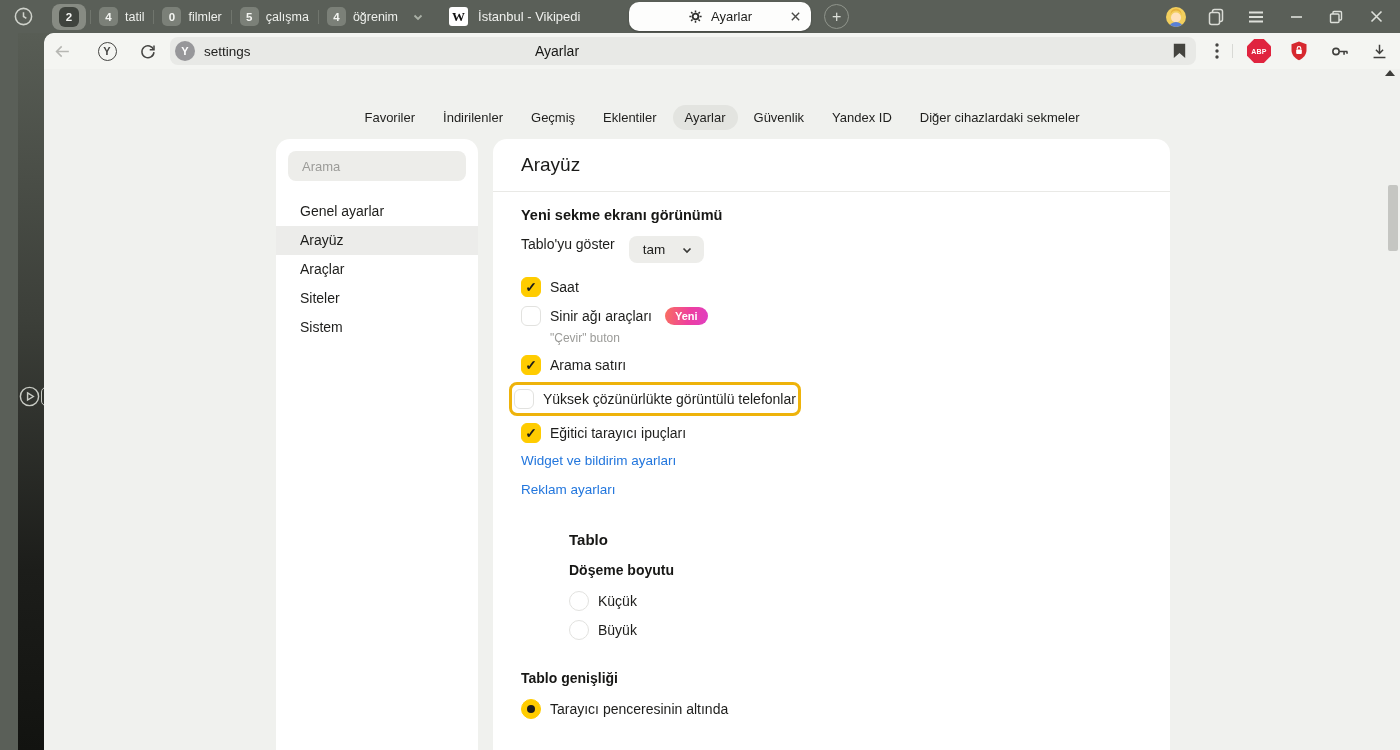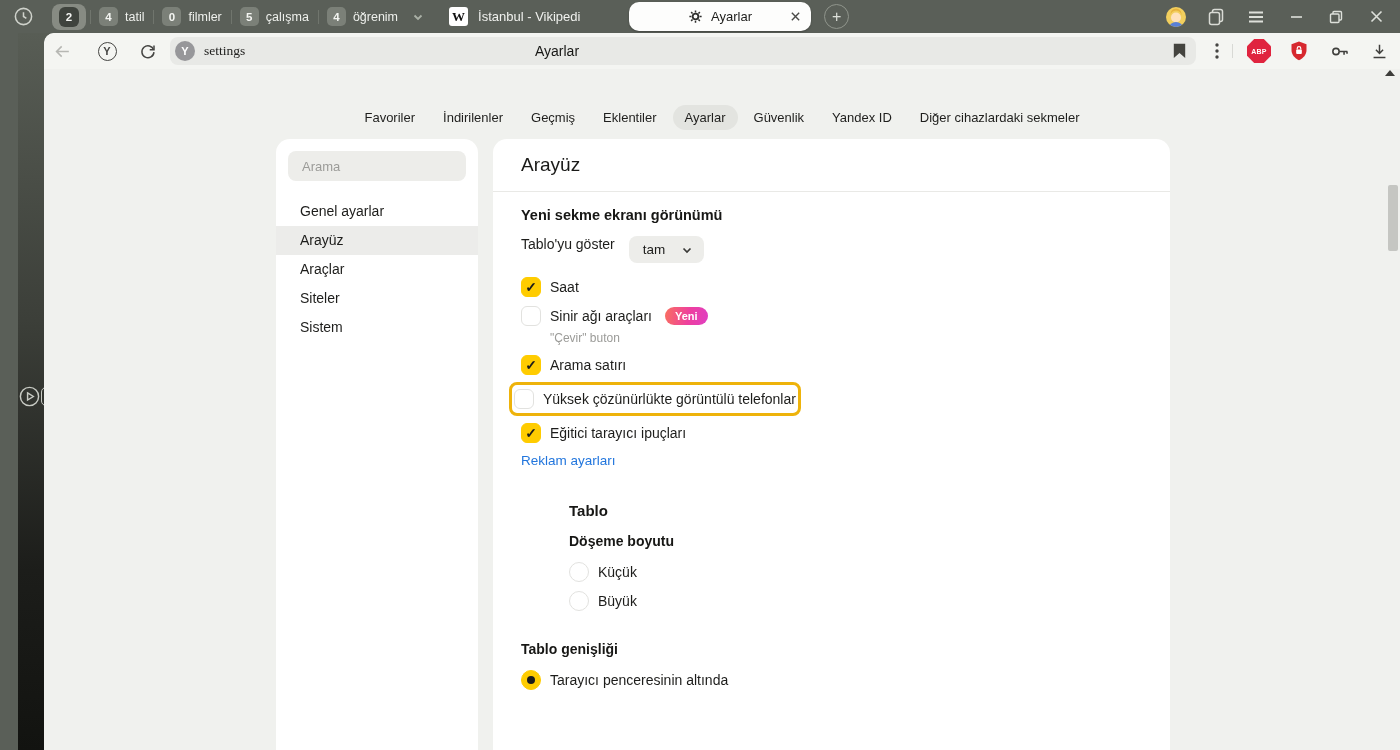--- a/index.html
+++ b/index.html
@@ -41,21 +41,21 @@
 
   
   .toolbar { position:relative; height:36px; background:#f4f5f2; border-top-left-radius:10px; }
   .t-icon { position:absolute; top:3px; width:30px; height:30px; display:flex; align-items:center; justify-content:center; }
   .t-back { left:3px; }
   .t-home { left:48px; }
   .ycircle { width:19px; height:19px; border:1.6px solid #454543; border-radius:50%; color:#454543; font-size:11px; font-weight:bold; display:flex; align-items:center; justify-content:center; }
   .t-refresh { left:89px; }
   .urlbar { position:absolute; left:126px; top:4px; width:1026px; height:28px; background:#e8e9e6; border-radius:8px; display:flex; align-items:center; padding:0 10px 0 5px; }
   .ybadge { width:20px; height:20px; background:#97979a; border-radius:50%; color:#fff; font-size:11px; font-weight:bold; display:flex; align-items:center; justify-content:center; }
-  .url-text { font-size:13.5px; color:#222220; margin-left:9px;font-family:Liberation Serif, serif; }
+  .url-text { font-size:13.5px; color:#222220; margin-left:9px; }
   .page-title { position:absolute; left:513px; top:0; height:36px; line-height:36px; transform:translateX(-50%); font-size:14px; color:#171715; z-index:2; }
   .urlbar-bookmark { margin-left:auto; display:flex; align-items:center; }
   .t-more { left:1158px; }
   .t-sep { position:absolute; left:1188px; top:11px; width:1px; height:14px; background:#d8d9d5; }
   .t-abp { left:1200px; }
   .abp-badge { width:24px; height:24px; background:#e0243f; clip-path:polygon(30% 0,70% 0,100% 30%,100% 70%,70% 100%,30% 100%,0 70%,0 30%); color:#fff; font-size:7px; font-weight:bold; display:flex; align-items:center; justify-content:center; letter-spacing:.2px; }
   .t-shield { left:1240px; } .t-key { left:1280px; } .t-dl { left:1320px; }
 
   
   .nav-row { position:absolute; top:57px; left:0; right:0; display:flex; justify-content:center; gap:4px; }
@@ -426,20 +426,21 @@
                 <span class="cb-label">Eğitici tarayıcı ipuçları</span>
 
               </div>
               
             </div>
 
         </div>
 
         <div class="links-block">
 
+            <a class="link-item">Widget ve bildirim ayarları</a>
 
             <a class="link-item">Reklam ayarları</a>
 
         </div>
 
         <div class="table-section">
           <div class="sec-title">Tablo</div>
           <div class="sub-head">Döşeme boyutu</div>
           <div class="radio-list">
 

